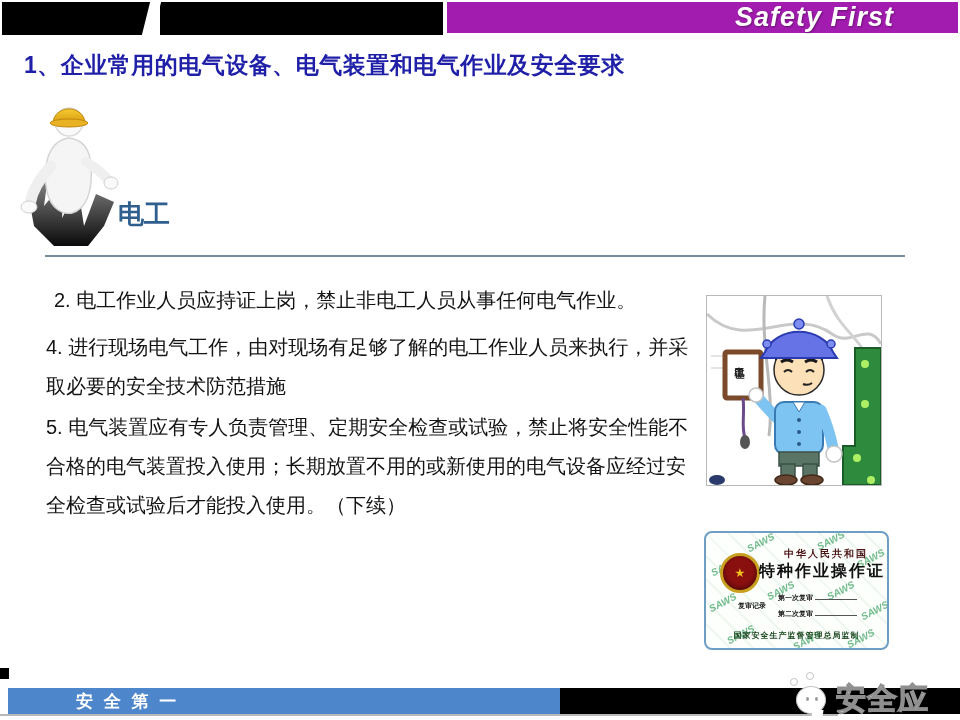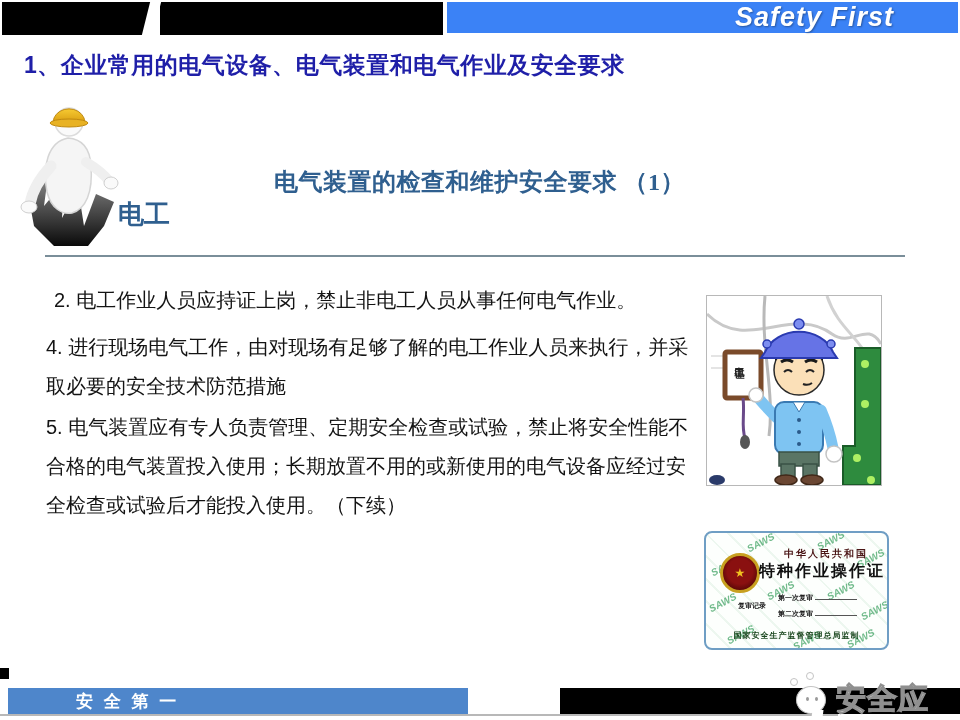--- a/index.html
+++ b/index.html
@@ -9,21 +9,21 @@
     background:#ffffff; overflow:hidden;
     font-family:"Liberation Sans","DejaVu Sans",sans-serif;
   }
 
   
   .top-black-1 { position:absolute; left:2px; top:2px; width:150px; height:33px; background:#000; }
   .top-black-2 { position:absolute; left:160px; top:2px; width:283px; height:33px; background:#000; }
   .top-slash   { position:absolute; left:146px; top:0; width:11px; height:37px; background:#fff; transform:skewX(-14deg); }
   .top-blue {
     position:absolute; left:447px; top:2px; width:511px; height:31px;
-    background:#3b82f6; display:flex; align-items:center; justify-content:flex-end;
+    background:#a21caf; display:flex; align-items:center; justify-content:flex-end;
     padding-right:64px;
   }
   .banner-text {
     color:#fff; font-size:27px; font-weight:bold; font-style:italic;
     letter-spacing:1px; text-shadow:1px 1px 2px rgba(0,0,0,.35);
   }
 
   
   .section-heading {
     position:absolute; left:24px; top:50px; width:760px;
@@ -92,21 +92,21 @@
   .cert-line { position:absolute; font-size:7px; font-weight:bold; color:#222; }
   .cert-underline { display:inline-block; width:42px; border-bottom:1px solid #555; height:7px; }
   .cert-issuer {
     position:absolute; left:0; top:97px; width:100%; text-align:center;
     font-size:8px; font-weight:bold; color:#1e4a22; letter-spacing:1px;
   }
 
   
   .foot-notch { position:absolute; left:0; top:668px; width:9px; height:11px; background:#000; }
   .foot-blue {
-    position:absolute; left:8px; top:688px; width:460px; height:26px; background:#4E86CB;
+    position:absolute; left:8px; top:688px; width:552px; height:26px; background:#4E86CB;
     display:flex; align-items:center; padding-left:68px; z-index:1;
   }
   .foot-slogan { color:#fff; font-size:17px; font-weight:bold; letter-spacing:3px; }
   .foot-black { position:absolute; left:560px; top:688px; width:400px; height:26px; background:#000; z-index:1; }
   .foot-underline { position:absolute; left:0; top:714px; width:838px; height:2px; background:#b8b8b8; }
 
   
   .brand-badge { position:absolute; left:786px; top:670px; width:172px; height:77px; z-index:5; }
   .mascot-hand { position:absolute; width:8px; height:8px; border-radius:50%;
                  background:#fff; border:1px solid #c4c4c4; }
@@ -153,21 +153,20 @@
       <path d="M70,66 C80,72 88,78 93,85" stroke="#efefef" stroke-width="10" fill="none" stroke-linecap="round"></path>
       <ellipse cx="13" cy="111" rx="8" ry="6" fill="#fafafa" stroke="#d0d0d0"></ellipse>
       <ellipse cx="95" cy="87" rx="7" ry="6" fill="#fafafa" stroke="#d0d0d0"></ellipse>
       <circle cx="53" cy="26" r="14" fill="#fafafa" stroke="#dcdcdc" stroke-width="1.5"></circle>
       <path d="M38,22 A16,14 0 0 1 68,22 L69,27 L37,27 Z" fill="url(#hatG)" stroke="#c08a10" stroke-width="1"></path>
       <ellipse cx="53" cy="27" rx="19" ry="4" fill="#e8b224" stroke="#c08a10" stroke-width="1"></ellipse>
     </svg>
   </div>
 
   <div class="role-label">电工</div>
-  <div class="main-title">电气装置的检查和维护安全要求 （1）</div>
   <div class="divider"></div>
 
   <div class="content">
     <p class="item pad" id="item2">2. 电工作业人员应持证上岗，禁止非电工人员从事任何电气作业。</p>
     <p class="item" id="item4">4. 进行现场电气工作，由对现场有足够了解的电工作业人员来执行，并采取必要的安全技术防范措施</p>
     <p class="item" id="item5">5. 电气装置应有专人负责管理、定期安全检查或试验，禁止将安全性能不合格的电气装置投入使用；长期放置不用的或新使用的电气设备应经过安全检查或试验后才能投入使用。（下续）</p>
   </div>
 
   <div class="cartoon">
     <svg width="174" height="189" viewBox="0 0 174 189">

